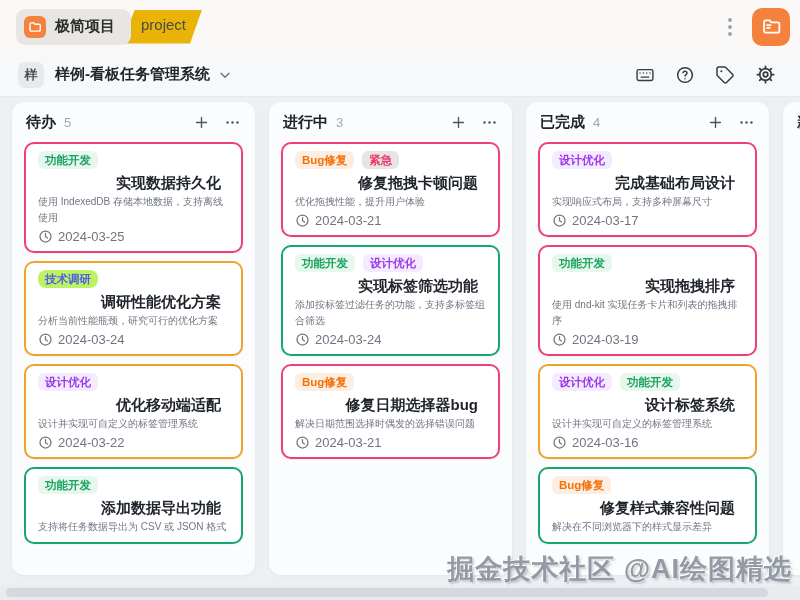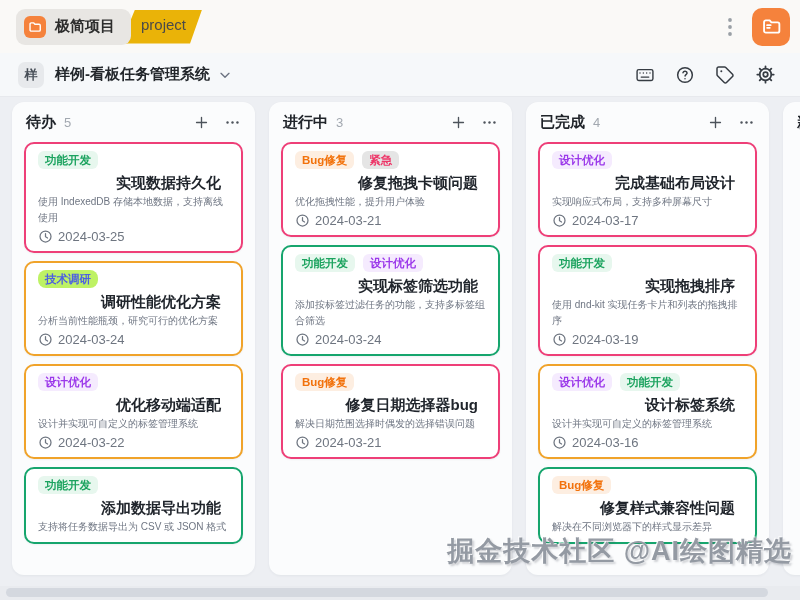--- a/index.html
+++ b/index.html
@@ -37,21 +37,21 @@
   .icon-btn { display:flex; align-items:center; justify-content:center; cursor:pointer; }
   .cards { padding:2px 12px 10px; display:flex; flex-direction:column; gap:8px; overflow:hidden; }
   .card { background:#fff; border:2px solid #ccc; border-radius:10px; padding:7px 12px 7px; box-shadow:0 1px 2px rgba(20,30,50,.05); cursor:pointer; }
   .tag-row { display:flex; gap:8px; flex-wrap:wrap; }
   .tag { font-size:11.5px; font-weight:bold; line-height:15px; padding:1.5px 7px; border-radius:6px; }
   .card-title { font-size:15px; font-weight:bold; color:#1f242b; line-height:18px; margin:5px 8px 2px;text-align:right; }
   .card-desc { font-size:10px; color:#6f7683; line-height:16px; }
   .card-date { margin-top:2px; display:flex; align-items:flex-end; gap:5px; font-size:13px; color:#6e7580; height:16px; }
 
   
-  .watermark { position:absolute; right:8px; bottom:31px; font-size:27px; font-weight:bold; color:#949aa3; letter-spacing:1px; z-index:9; pointer-events:none;
+  .watermark { position:absolute; right:8px; bottom:13px; font-size:27px; font-weight:bold; color:#949aa3; letter-spacing:1px; z-index:9; pointer-events:none;
     text-shadow:-1px -1px 0 rgba(255,255,255,.9), 2px 2px 2px rgba(80,85,95,.25); }
   .hscroll { position:absolute; left:0; right:0; bottom:0; height:14px; background:#e9ebef; }
   .hscroll-thumb { position:absolute; left:6px; top:2px; width:762px; height:9px; border-radius:5px; background:#d4d8df; cursor:pointer; }
 </style>
 </head>
 <body>
 
 <div class="screen">
 
   <div class="topbar">

